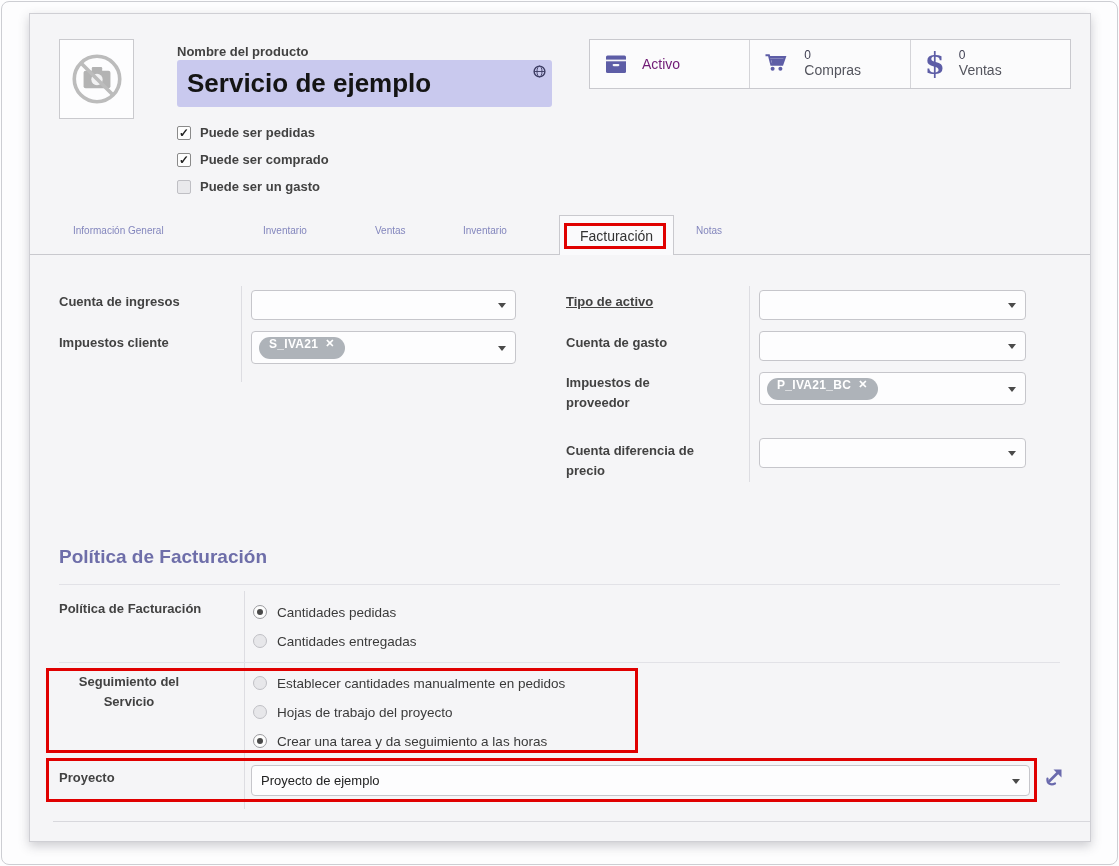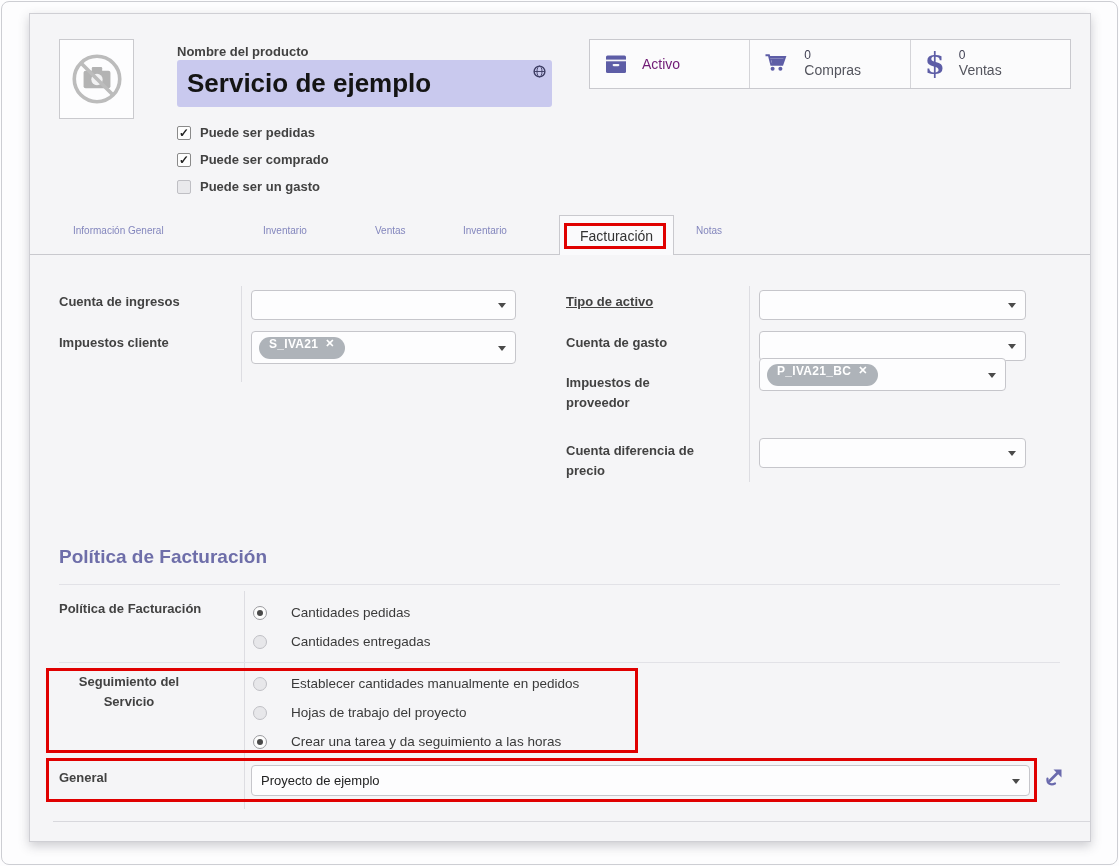--- a/index.html
+++ b/index.html
@@ -38,21 +38,21 @@
     display:inline-flex; align-items:flex-start; gap:7px; padding:0 10px;
     font-size:12px; font-weight:bold; letter-spacing:.3px;
   }
   .tag .x{ font-size:11px; cursor:pointer; }
   .check-row{ display:flex; align-items:center; gap:9px; position:absolute; }
   .checkbox{
     width:14px; height:14px; border:1px solid #8a8a8a; border-radius:2px; background:#fdfdfd;
     font-size:12px; font-weight:bold; color:#222; line-height:12px; text-align:center;
   }
   .checkbox.unchecked{ background:#e9e9ec; border-color:#bfbfc4; color:transparent; }
-  .radio-row{ display:flex; align-items:flex-end; gap:24px; position:absolute; }
+  .radio-row{ display:flex; align-items:flex-start; gap:10px; position:absolute; }
   .radio{
     width:14px; height:14px; border-radius:50%；;
     border-radius:50%; border:1px solid #9b9b9f; background:#fdfdfd;
     display:flex; align-items:center; justify-content:center;
   }
   .radio.off{ background:#e7e7ea; border-color:#c0c0c5; }
   .radio .dot{ width:6px; height:6px; border-radius:50%; background:#4a4a4a; }
   .radio-text{ font-size:13.5px; color:#3a3a3a; }
   .stat-group{
     position:absolute; left:559px; top:25px; width:482px; height:50px;
@@ -186,21 +186,21 @@
   <div class="vline" style="left:719px; top:272px; height:196px;"></div>
   <div class="abs lbl" style="left:536px; top:278px;text-decoration:underline;">Tipo de activo</div>
   <div class="select" style="left:729px; top:276px; width:267px;">
     <span class="arrow"></span>
   </div>
   <div class="abs lbl" style="left:536px; top:319px;">Cuenta de gasto</div>
   <div class="select" style="left:729px; top:317px; width:267px;">
     <span class="arrow"></span>
   </div>
   <div class="abs lbl" style="left:536px; top:359px; width:125px;">Impuestos de proveedor</div>
-  <div class="select" style="left:729px; top:344px; width:247px; height:33px;">
+  <div class="select" style="left:729px; top:358px; width:267px; height:33px;">
     <span class="tag">
       <span>P_IVA21_BC</span>
       <span class="x">✕</span>
     </span>
     <span class="arrow"></span>
   </div>
   <div class="abs lbl" style="left:536px; top:427px; width:170px;">Cuenta diferencia de precio</div>
   <div class="select" style="left:729px; top:424px; width:267px;">
     <span class="arrow"></span>
   </div>
@@ -234,21 +234,21 @@
     <span class="radio-text">Hojas de trabajo del proyecto</span>
   </div>
   <div class="radio-row" style="left:223px; top:720px;">
     <span class="radio">
         <span class="dot"></span>
       </span>
     <span class="radio-text">Crear una tarea y da seguimiento a las horas</span>
   </div>
   <div class="red-box" style="left:16px; top:654px; width:592px; height:85px;"></div>
 
-  <div class="abs lbl" style="left:29px; top:754px;">General</div>
+  <div class="abs lbl" style="left:29px; top:754px;">Proyecto</div>
   <div class="select" style="left:221px; top:751px; width:779px; height:31px;">
     <span class="abs" style="left:9px; top:7px; font-size:13px; color:#222;">Proyecto de ejemplo</span>
     <span class="arrow"></span>
   </div>
   <div class="red-box" style="left:16px; top:744px; width:991px; height:44px;"></div>
   <svg class="abs" style="left:1012px; top:753px;" width="22" height="22" viewBox="0 0 22 22">
     <path d="M5.5 11.5 C4.5 17 9.5 18.5 13 16.5" stroke="#6a6aad" stroke-width="2.2" fill="none" stroke-linecap="round"></path>
     <line x1="7.5" y1="14" x2="16" y2="5.5" stroke="#6a6aad" stroke-width="2.6" stroke-linecap="round"></line>
     <polygon points="11.5,2.5 19.5,2.5 19.5,10.5" fill="#6a6aad"></polygon>
   </svg>

